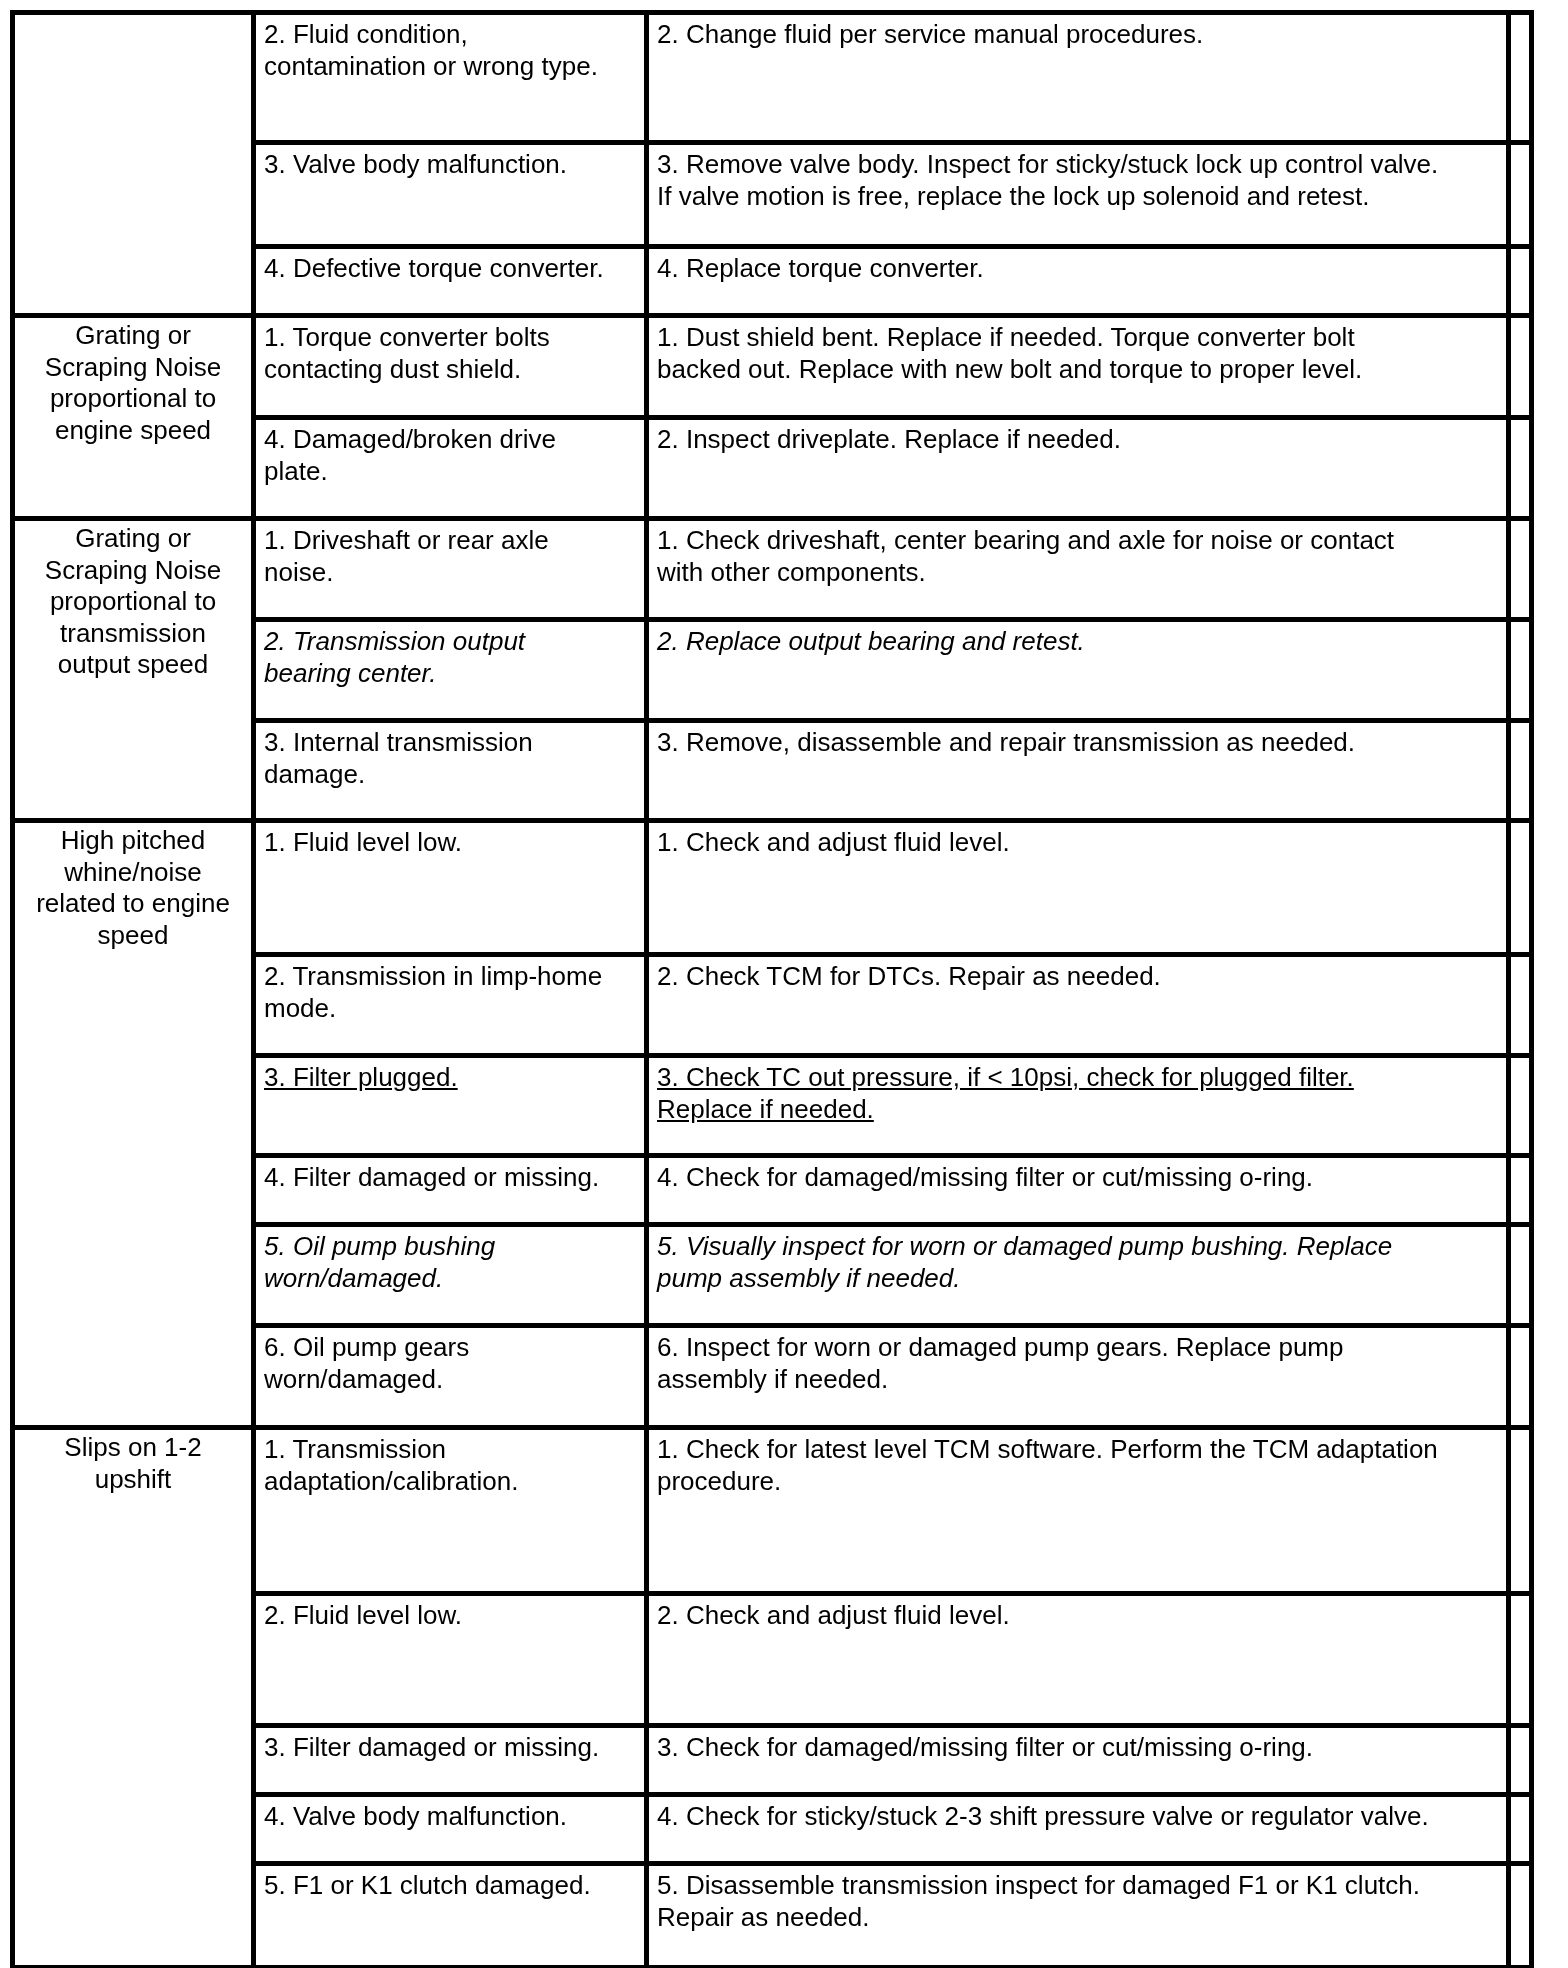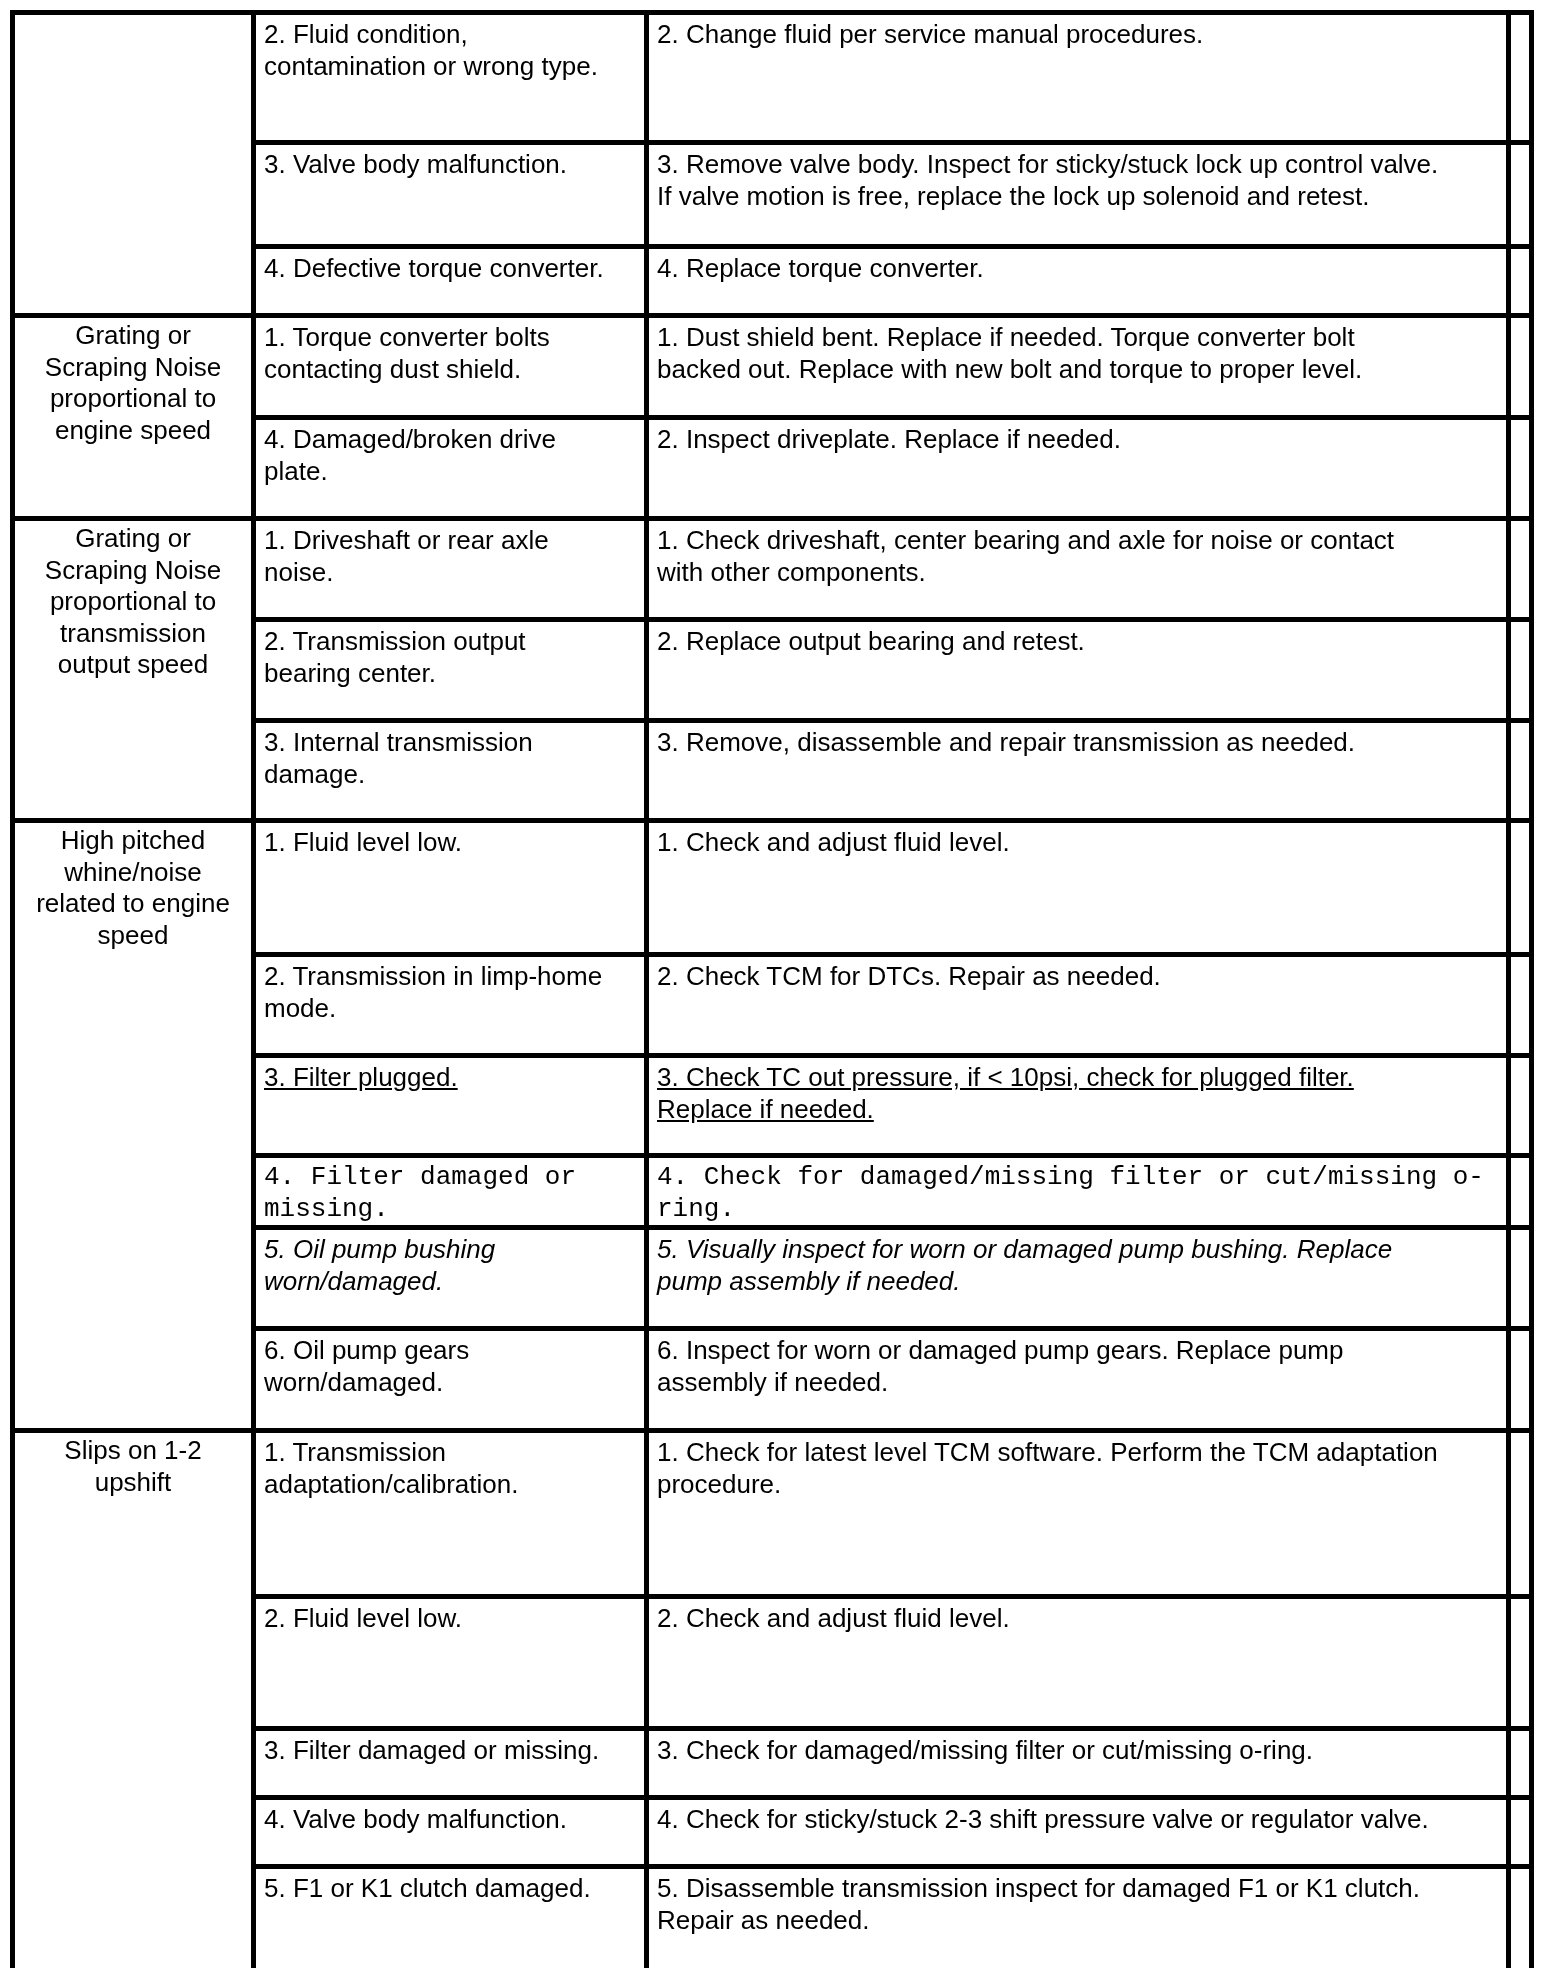--- a/index.html
+++ b/index.html
@@ -127,21 +127,21 @@
         <td class="cause">
           <span class="cell-text">1. Driveshaft or rear axle</span>
           <span class="cell-text">noise.</span>
         </td>
         <td class="correction">
           <span class="cell-text">1. Check driveshaft, center bearing and axle for noise or contact</span>
           <span class="cell-text">with other components.</span>
         </td>
         <td class="spare"></td>
       </tr>
-      <tr style="height: 101px;">
+      <tr style="height: 101px; font-style: italic;">
         <td class="cause">
           <span class="cell-text">2. Transmission output</span>
           <span class="cell-text">bearing center.</span>
         </td>
         <td class="correction">
           <span class="cell-text">2. Replace output bearing and retest.</span>
         </td>
         <td class="spare"></td>
       </tr>
       <tr style="height: 100px;">
@@ -182,21 +182,21 @@
       <tr style="height: 100px; text-decoration: underline;">
         <td class="cause">
           <span class="cell-text">3. Filter plugged.</span>
         </td>
         <td class="correction">
           <span class="cell-text">3. Check TC out pressure, if &lt; 10psi, check for plugged filter.</span>
           <span class="cell-text">Replace if needed.</span>
         </td>
         <td class="spare"></td>
       </tr>
-      <tr style="height: 69px; font-family: Liberation Mono, monospace;">
+      <tr style="height: 69px;">
         <td class="cause">
           <span class="cell-text">4. Filter damaged or missing.</span>
         </td>
         <td class="correction">
           <span class="cell-text">4. Check for damaged/missing filter or cut/missing o-ring.</span>
         </td>
         <td class="spare"></td>
       </tr>
       <tr style="height: 101px; font-style: italic;">
         <td class="cause">

